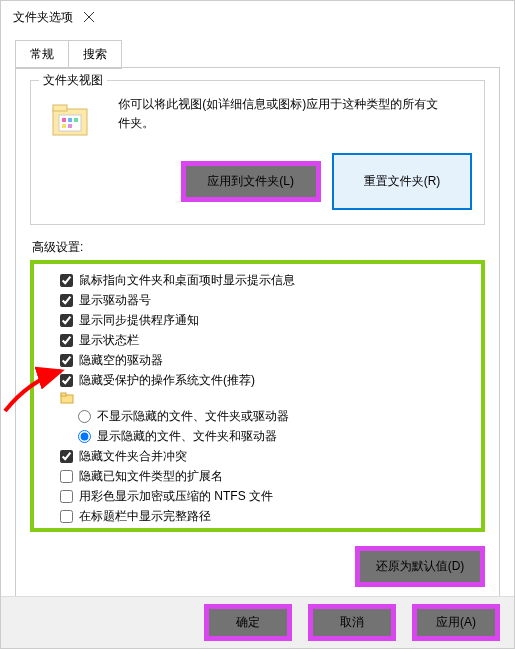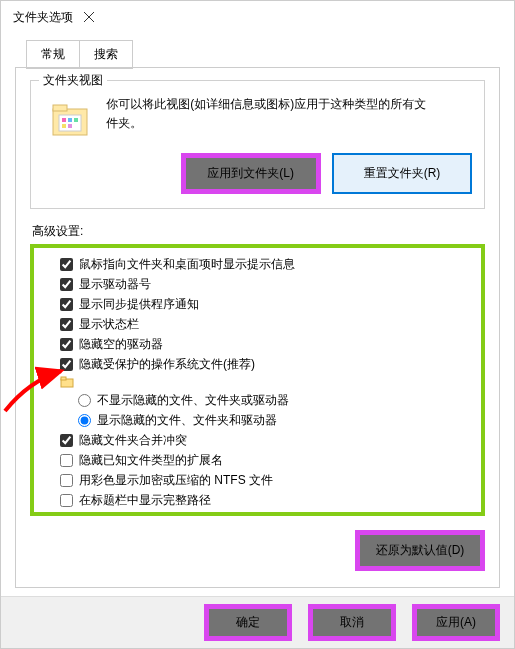--- a/index.html
+++ b/index.html
@@ -1,33 +1,33 @@
 <!DOCTYPE html>
 <html><head>
 <meta charset="utf-8">
 <style>
 * { box-sizing: border-box; margin: 0; padding: 0; font-family: "Microsoft YaHei", "Segoe UI", sans-serif; font-size: 12px; }
 body { background: #fff; width: 515px; height: 649px; border: 1px solid #ccc; position: relative; }
 .titlebar { display: flex; align-items: center; height: 32px; padding: 0 8px 0 12px; }
 .titlebar .title { font-size: 12px; }
 .titlebar .close { width: 32px; height: 28px; display: flex; align-items: center; justify-content: center; cursor: pointer; }
 .titlebar .close svg { width: 10px; height: 10px; }
-.tabstrip { display: flex; padding-left: 25px; margin-top: 6px; }
+.tabstrip { display: flex; padding-left: 14px; margin-top: 6px; }
 .tab { padding: 5px 14px; border: 1px solid #ccc; background: #fff; cursor: pointer; margin-right: -1px; position: relative; }
 .tab.active { border-bottom: 1px solid #fff; z-index: 2; font-weight: normal; }
 .tab:not(.active) { background: #fff; top: 1px; }
 .tabcontent { border: 1px solid #ccc; margin: 0 14px; padding: 12px 14px 16px; margin-top: -1px; position: relative; }
 .groupbox { border: 1px solid #d0d0d0; padding: 14px 12px 14px 12px; position: relative; margin-bottom: 14px; }
 .groupbox-title { position: absolute; top: -9px; left: 8px; background: #fff; padding: 0 4px; }
 .foldericon { width: 42px; height: 42px; display: inline-block; vertical-align: top; margin: 4px 6px 0 6px; }
 .foldericon svg { width: 42px; height: 42px; }
-.folderdesc { display: inline-block; width: 320px; vertical-align: top; line-height: 1.6; margin-left: 6px; }
+.folderdesc { display: inline-block; width: 320px; vertical-align: top; line-height: 1.6; margin-left: 18px; }
 .btnrow { margin-top: 12px; text-align: right; padding-left: 60px; }
 .winbtn { display: inline-block; min-width: 140px; padding: 7px 12px; border: 5px solid #d946ef; background: #737373; text-align: center; cursor: pointer; margin-left: 8px; }
-.winbtn.focused { border: 2px solid #0078d7; background: #e5f1fb; padding: 10px 11px; }
+.winbtn.focused { border: 2px solid #0078d7; background: #e5f1fb; padding: 18px 11px; }
 .advlabel { margin: 8px 0 4px 2px; }
 .listbox { border: 4px solid #84cc16; height: 272px; overflow-y: scroll; padding: 6px 4px 6px 8px; position: relative; }
 .listbox .row { display: flex; align-items: center; padding: 1px 0; line-height: 18px; }
 .listbox .row.indent1 { padding-left: 18px; }
 .listbox .row.indent2 { padding-left: 36px; }
 .chk { width: 13px; height: 13px; margin-right: 6px; flex-shrink: 0; accent-color: #333; }
 .radio { width: 13px; height: 13px; margin-right: 6px; flex-shrink: 0; }
 .folder-small { width: 14px; height: 14px; margin-right: 4px; flex-shrink: 0; }
 .restoredef { text-align: right; margin-top: 14px; }
 .restoredef .winbtn { min-width: 130px; }

